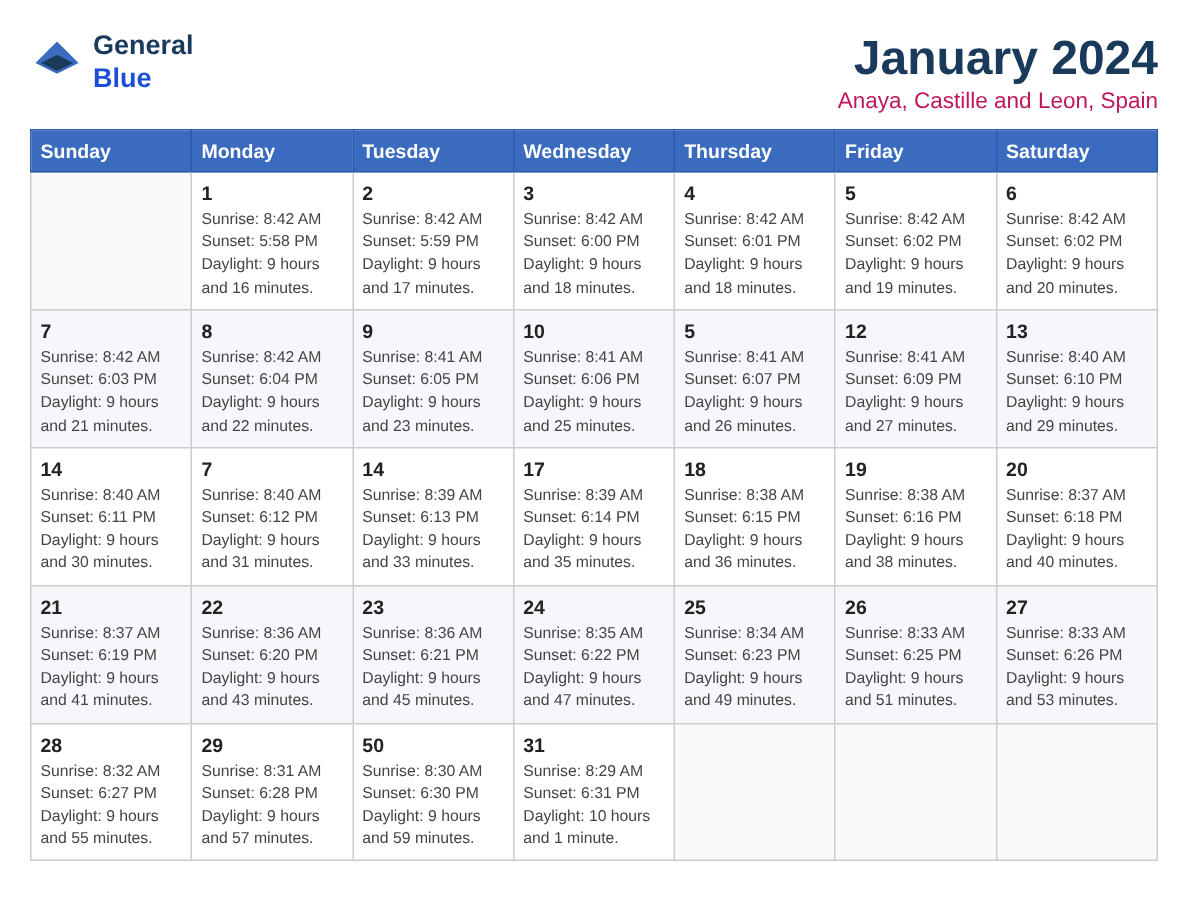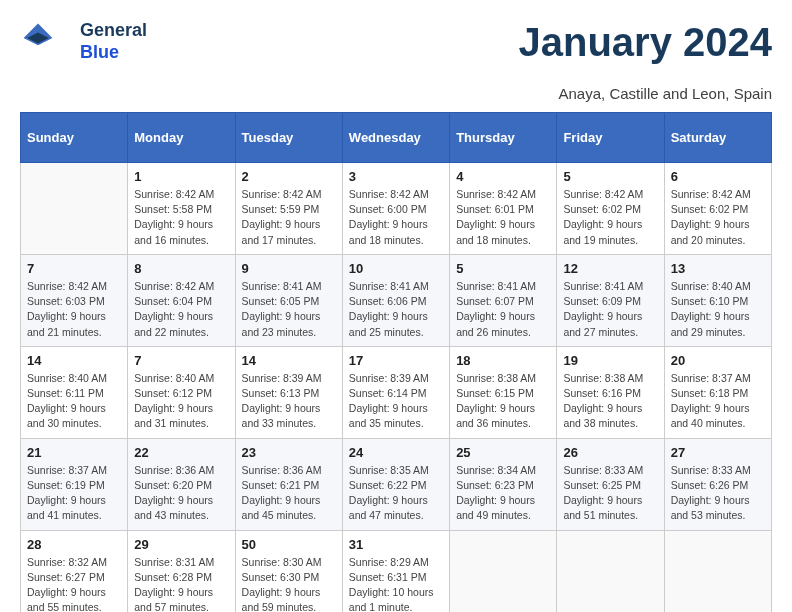--- a/index.html
+++ b/index.html
@@ -11,51 +11,51 @@
       padding: 20px;
     }
     .header-area {
       display: flex;
       justify-content: space-between;
       align-items: flex-start;
       margin-bottom: 10px;
     }
     .logo {
       display: flex;
-      align-items: flex-start;
-      gap: 24px;
+      align-items: center;
+      gap: 6px;
     }
     .logo-icon {
       width: 36px;
       height: 36px;
     }
     .title-area {
       text-align: right;
     }
     .main-title {
-      font-size: 40px;
+      font-size: 32px;
       font-weight: bold;
       color: #1a3a5c;
     }
     .subtitle {
       font-size: 15px;
-      color: #404040;
-      margin-top: 20px;
+      color: #be185d;
+      margin-top: 2px;
     }
     .calendar-table {
       width: 100%;
       border-collapse: collapse;
       border: 1px solid #ccc;
     }
     .calendar-table th {
       background-color: #3a6bbf;
       color: #fff;
       font-size: 13px;
       font-weight: bold;
-      padding: 17px 6px;
+      padding: 6px 6px;
       border: 1px solid #2a5aae;
       text-align: left;
     }
     .calendar-table td {
       vertical-align: top;
       padding: 6px 6px;
       border: 1px solid #ccc;
       font-size: 11px;
       color: #333;
       min-height: 80px;

